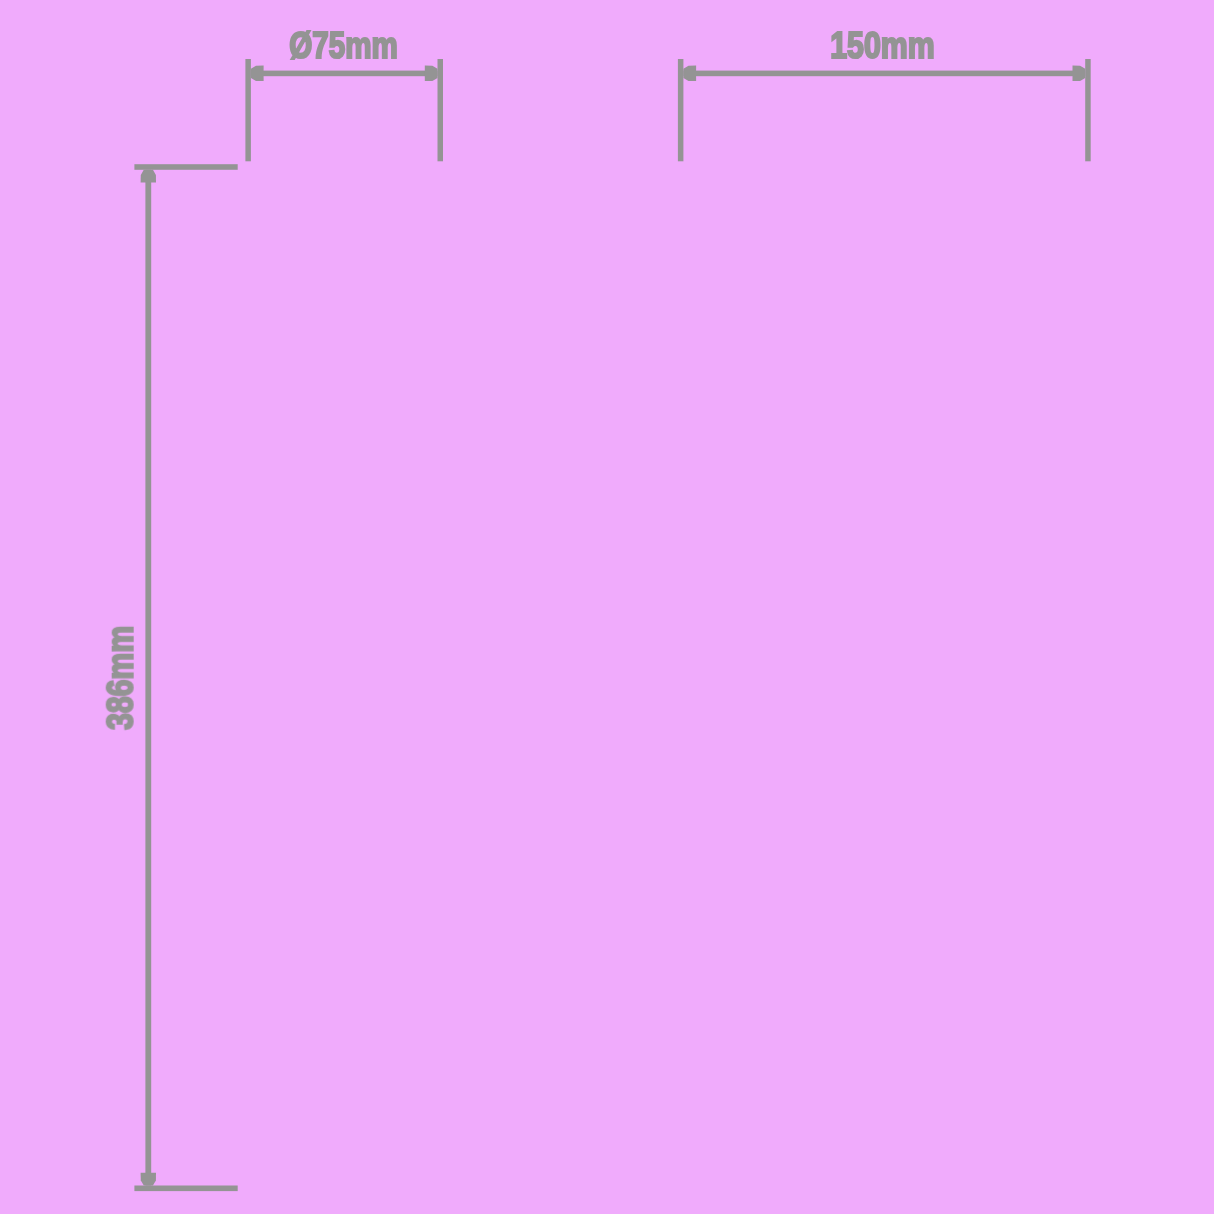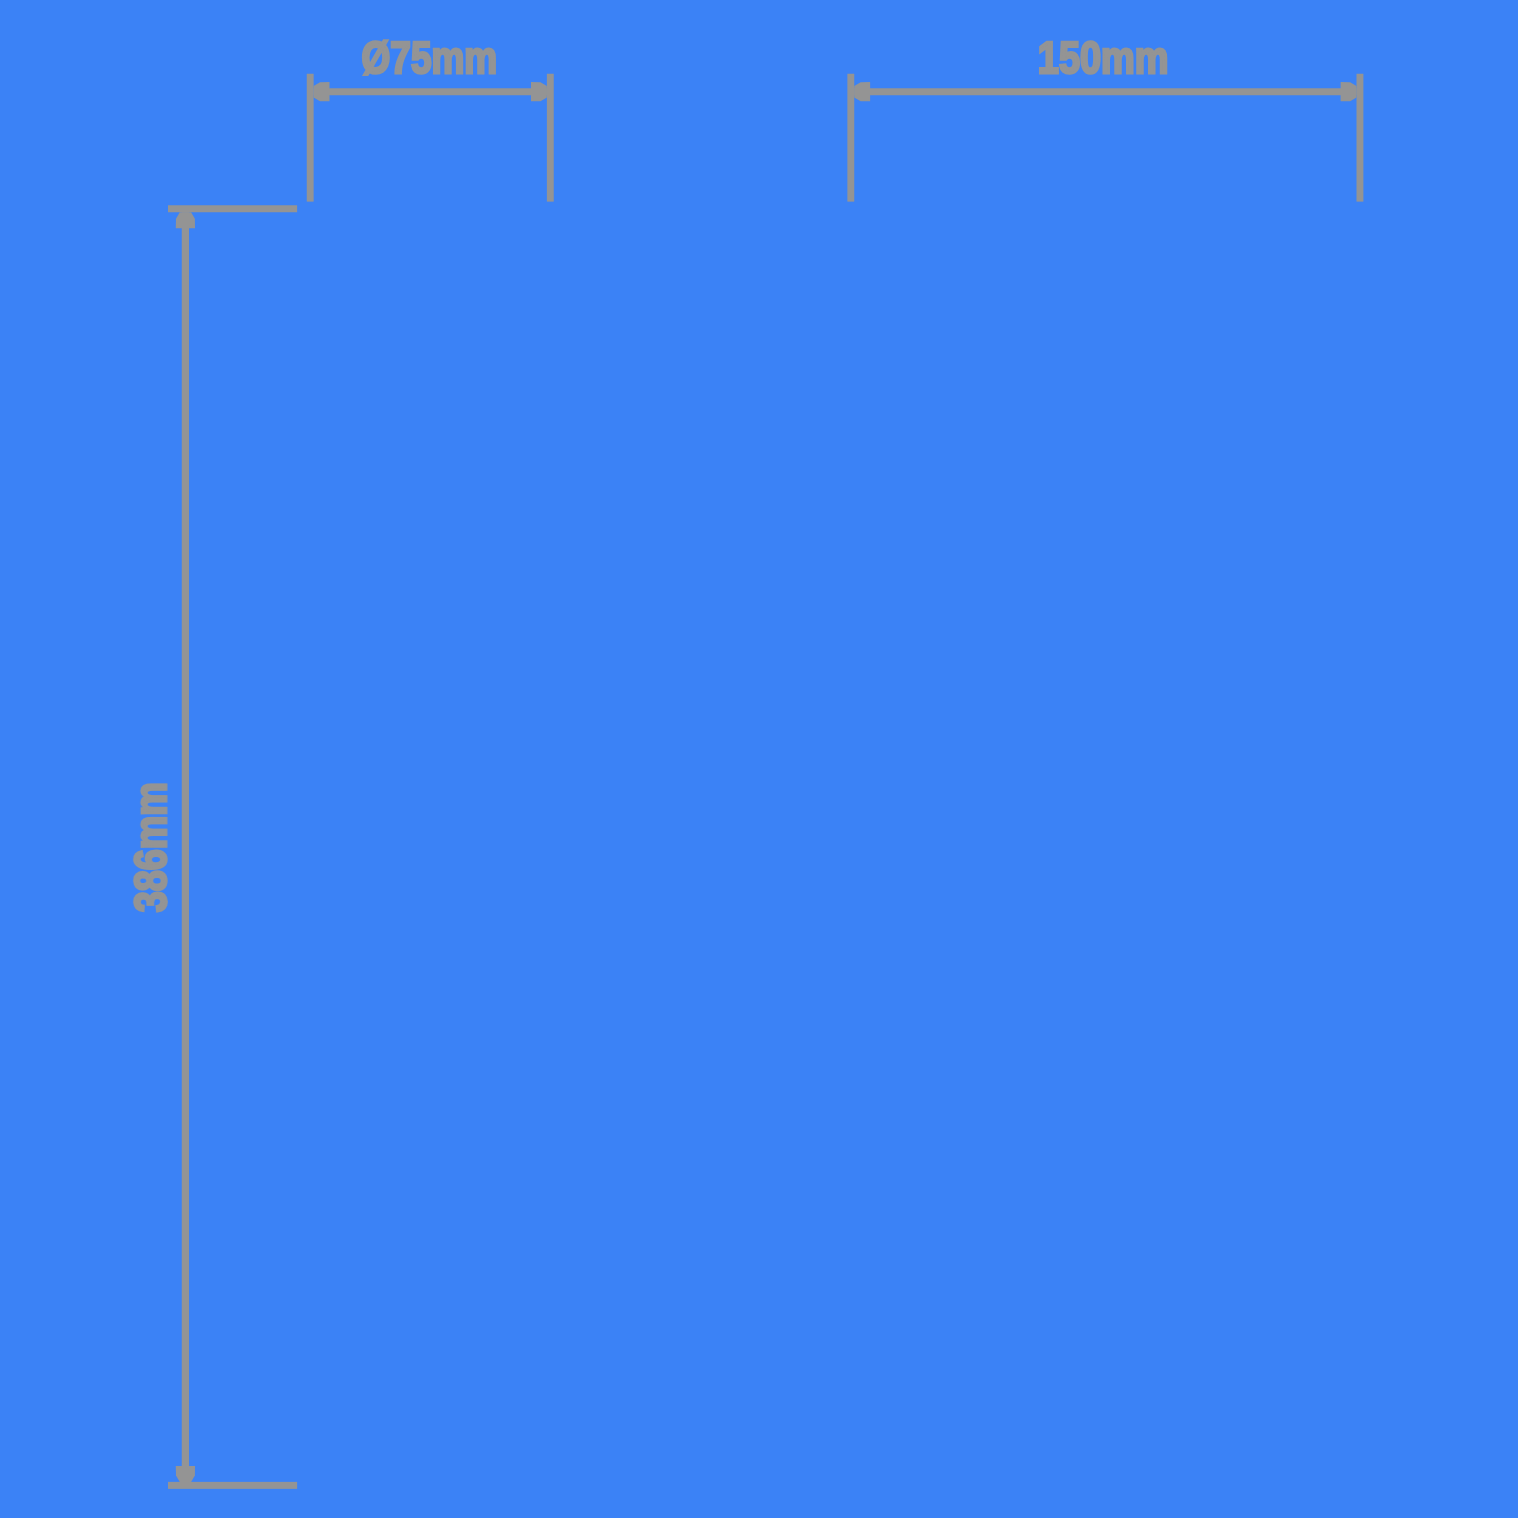--- a/index.html
+++ b/index.html
@@ -1,16 +1,16 @@
 <!DOCTYPE html>
 <html><head>
 <meta charset="utf-8">
 <style>
   html,body{margin:0;padding:0;background:#000;}
-  #stage{position:relative;width:1214px;height:1214px;background:#3b82f6;overflow:hidden;}
+  #stage{position:relative;width:1214px;height:1214px;background:#f0abfc;overflow:hidden;}
   svg text{font-family:"Liberation Sans",sans-serif;font-weight:bold;stroke:#949494;stroke-width:2.2px;}
 </style>
 </head>
 <body>
 <div id="stage">
 <svg width="1214" height="1214" viewBox="0 0 1214 1214">
   <g fill="#949494" stroke="none" filter="blur(0.6px)">
 
     <rect x="245.4" y="59" width="5.5" height="102.3"></rect>
     <rect x="437.5" y="59" width="5.5" height="102.3"></rect>

